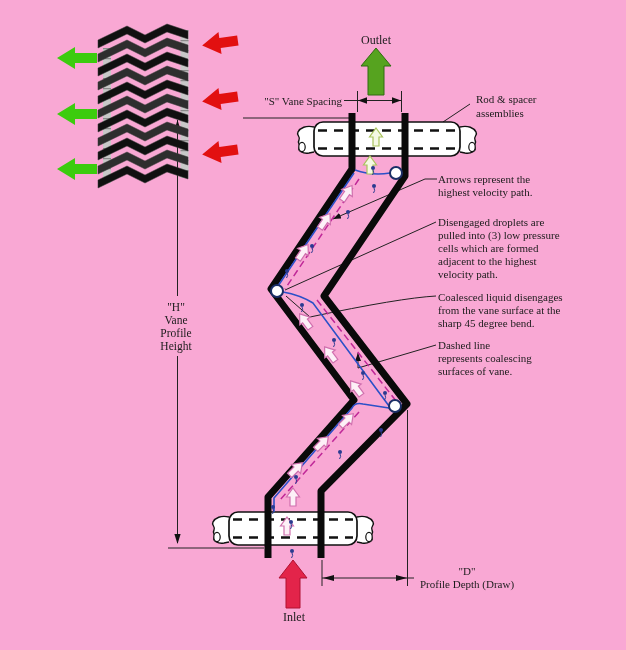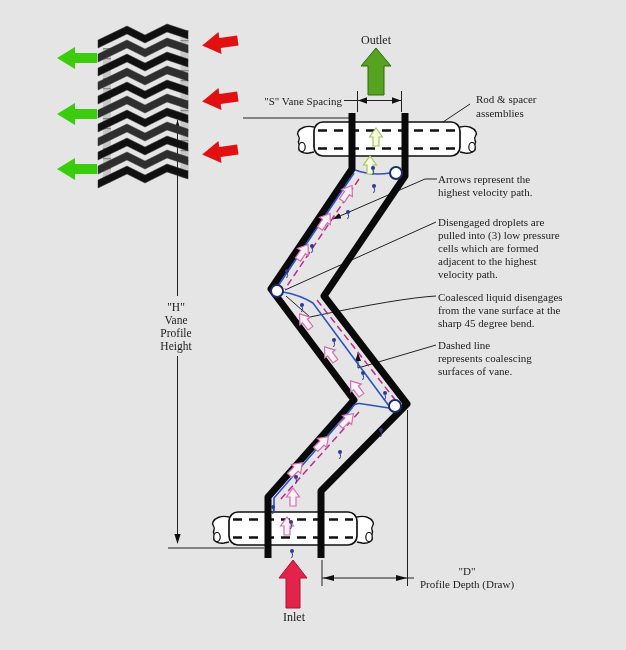--- a/index.html
+++ b/index.html
@@ -1,16 +1,16 @@
 <!DOCTYPE html>
 <html><head>
 <meta charset="utf-8">
 <style>
   html,body{margin:0;padding:0;background:#fff;}
-  #stage{position:relative;width:626px;height:650px;background:#e5e5e5;overflow:hidden;
+  #stage{position:relative;width:626px;height:650px;background:#f9a8d4;overflow:hidden;
          font-family:"Liberation Serif", serif;}
   svg{position:absolute;left:0;top:0;}
   text{fill:#1c1c1c;}
   .ann{font-size:11px;}
   .lbl{font-size:11px;}
   .big{font-size:12px;}
 </style>
 </head>
 <body>
 

